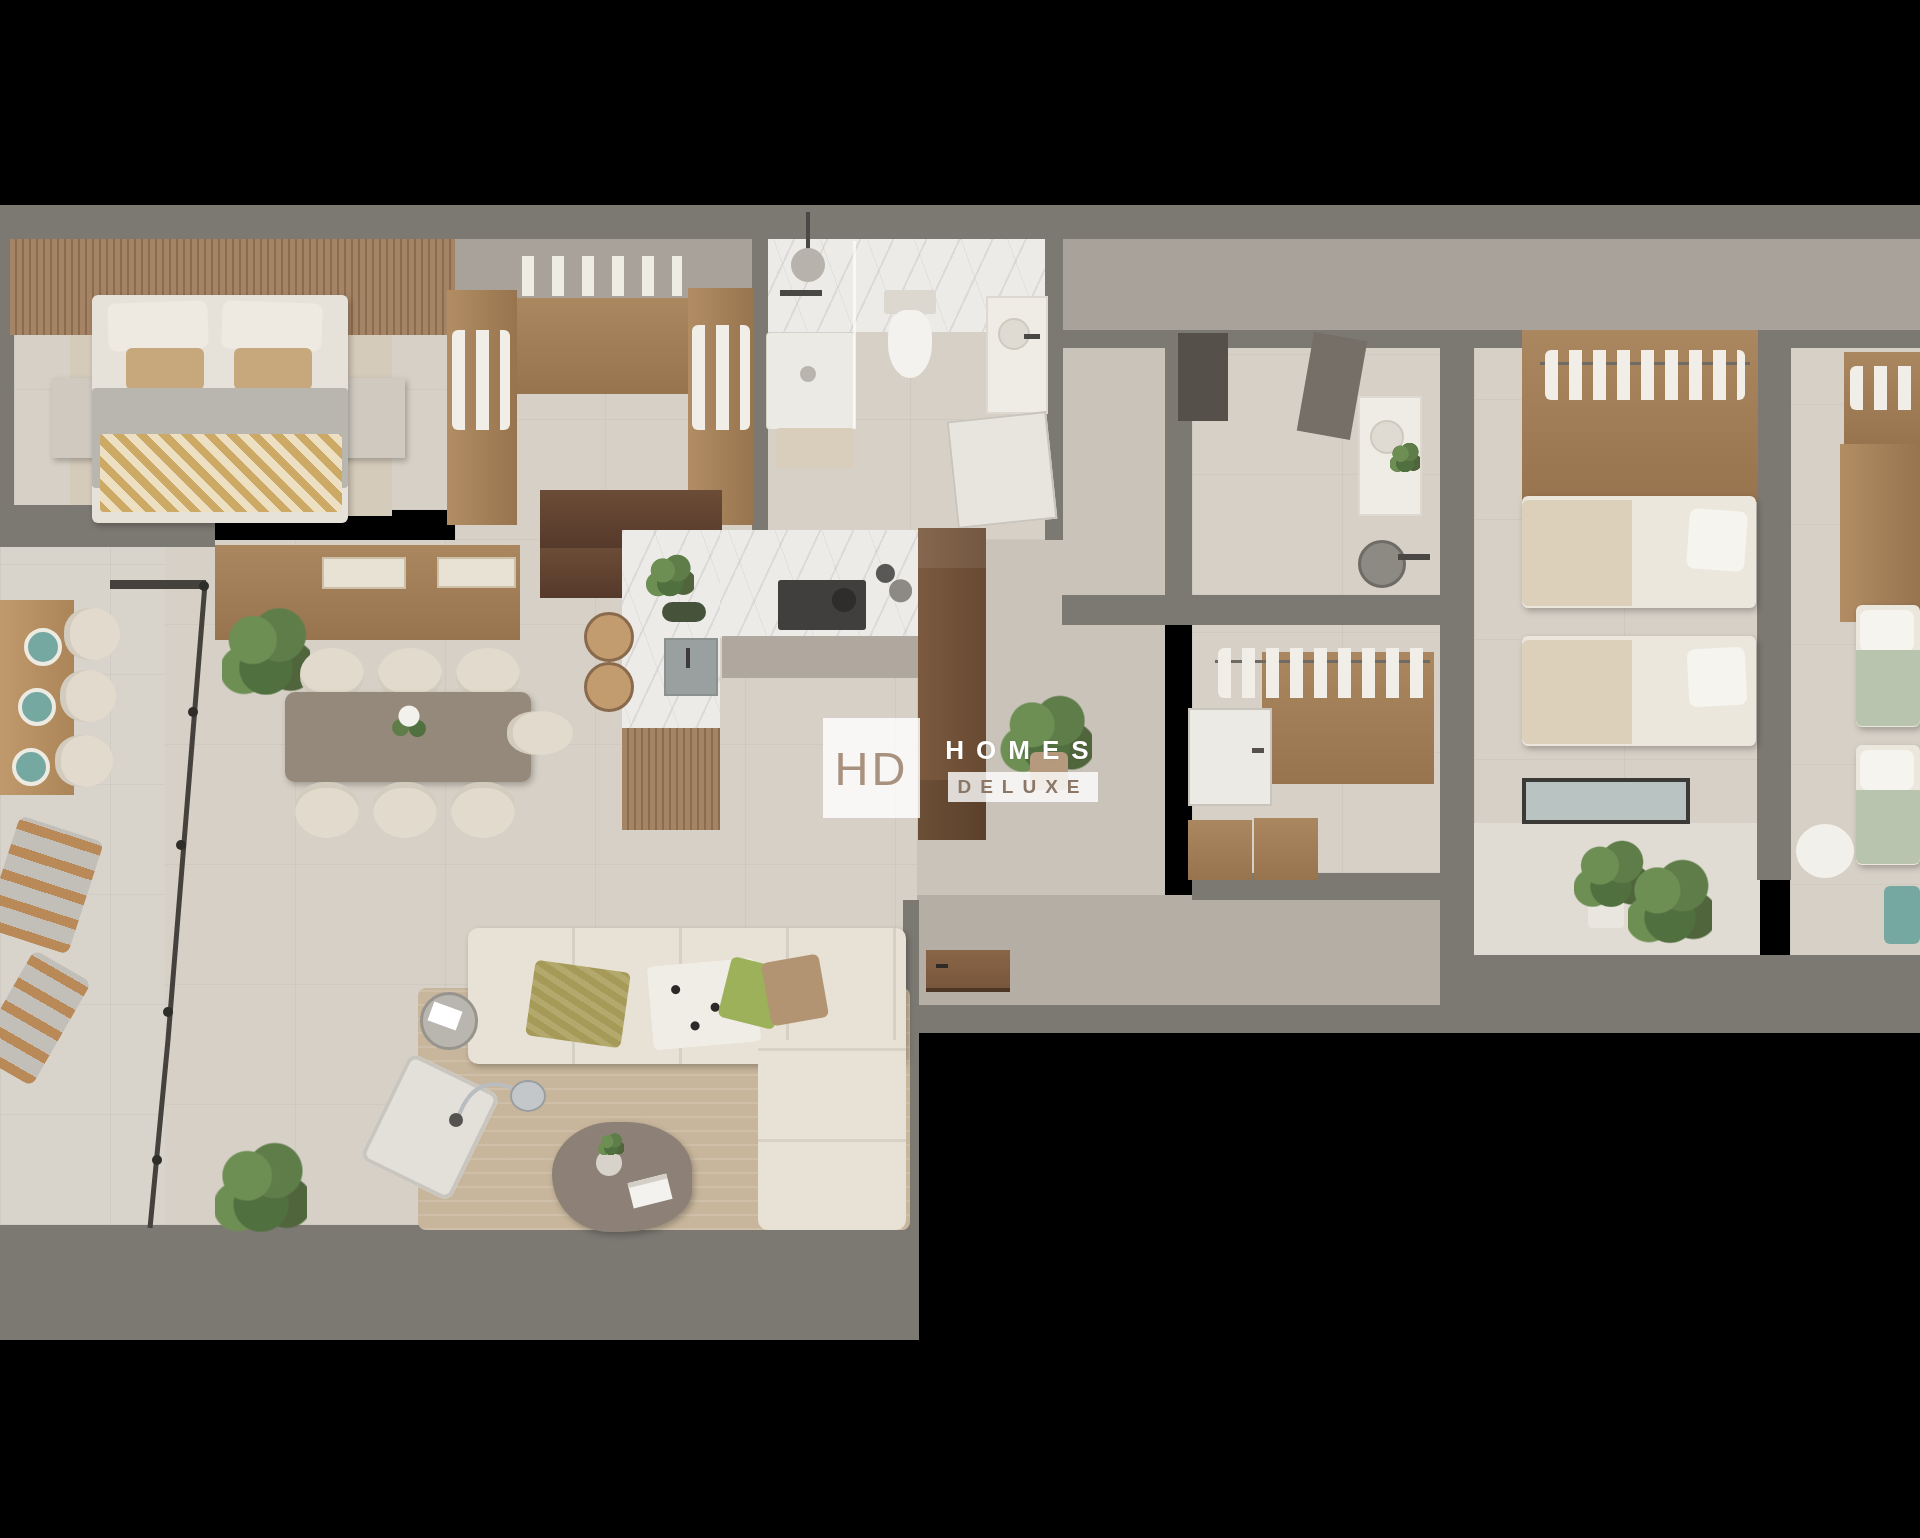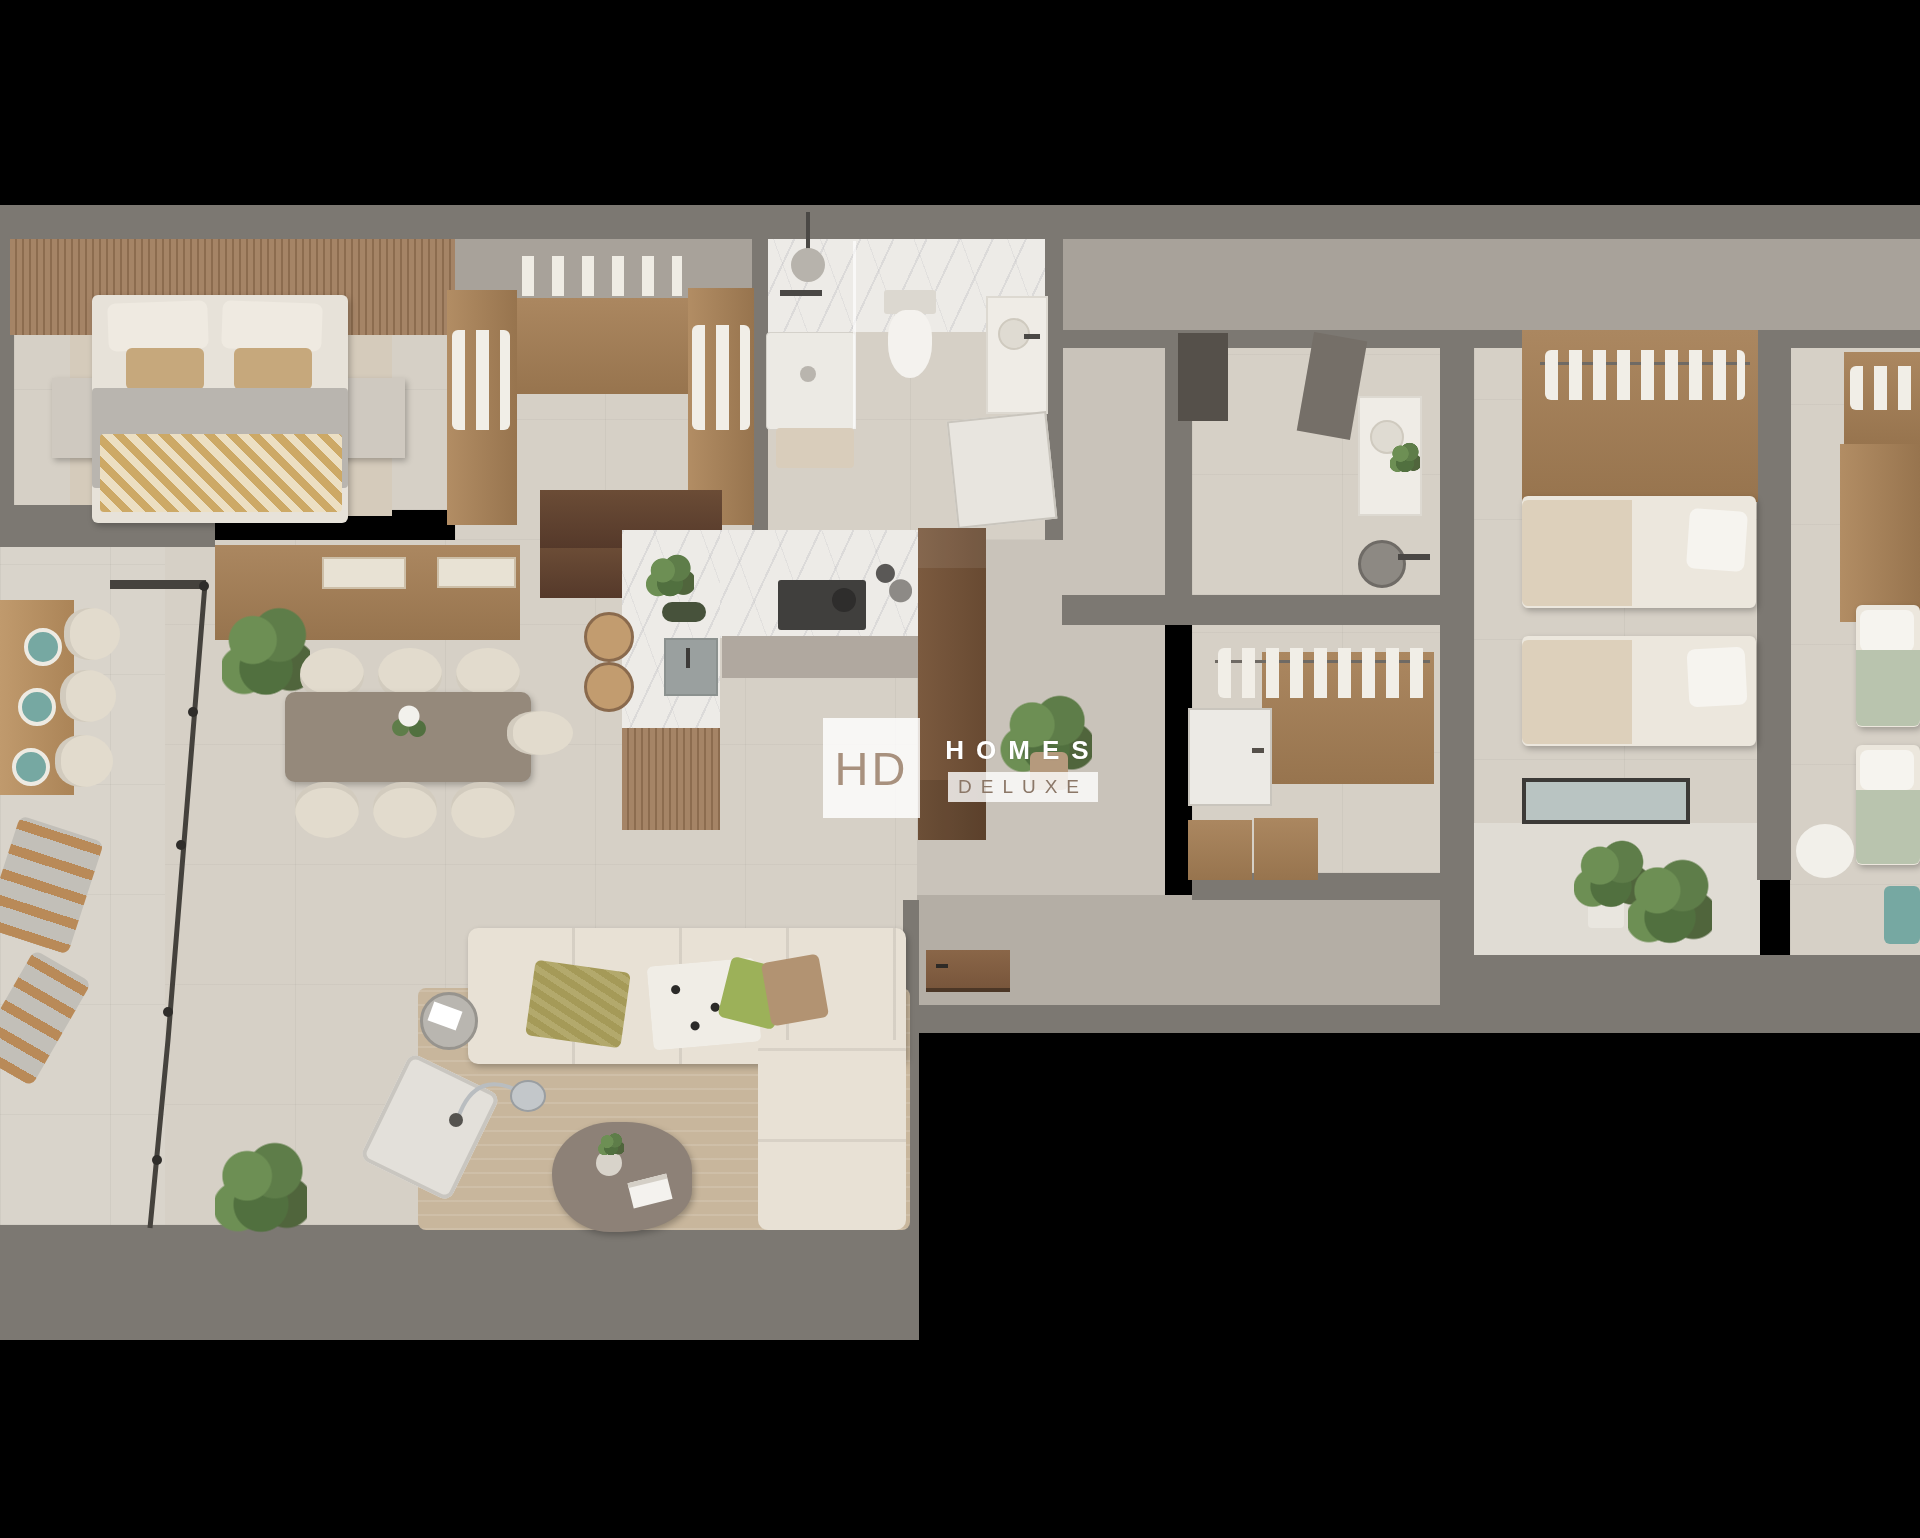--- a/index.html
+++ b/index.html
@@ -33,21 +33,21 @@
                     radial-gradient(circle at 65% 35%,#5e7d49 0 30%,transparent 32%),
                     radial-gradient(circle at 50% 68%,#51703f 0 32%,transparent 34%),
                     radial-gradient(circle at 25% 70%,#6d8f54 0 24%,transparent 26%),
                     radial-gradient(circle at 78% 66%,#50653c 0 25%,transparent 27%);}
   .shadowed{box-shadow:2px 3px 6px rgba(0,0,0,.25);}
   .wm-box{background:rgba(255,255,255,.82);display:flex;align-items:center;justify-content:center;
           color:var(--watermark-tan,#a8917e);font-size:47px;font-weight:400;letter-spacing:3px;}
   .wm-homes{color:#ffffff;font-size:26px;font-weight:600;letter-spacing:12px;
             display:flex;align-items:center;justify-content:center;text-shadow:0 0 2px rgba(0,0,0,.15);}
   .wm-deluxe{background:rgba(255,255,255,.8);color:var(--watermark-brown,#8b7767);
-             font-size:19px;font-weight:400;letter-spacing:9px;
+             font-size:19px;font-weight:700;letter-spacing:9px;
              display:flex;align-items:center;justify-content:center;}
 </style>
 </head>
 <body>
 
 <div id="stage">
 
   <div class="abs wall" style="left:0;top:205px;width:1920px;height:34px"></div>
   <div class="abs zone" style="left:1050px;top:239px;width:870px;height:95px"></div>
   <div class="abs zone" style="left:455px;top:239px;width:300px;height:60px"></div>

